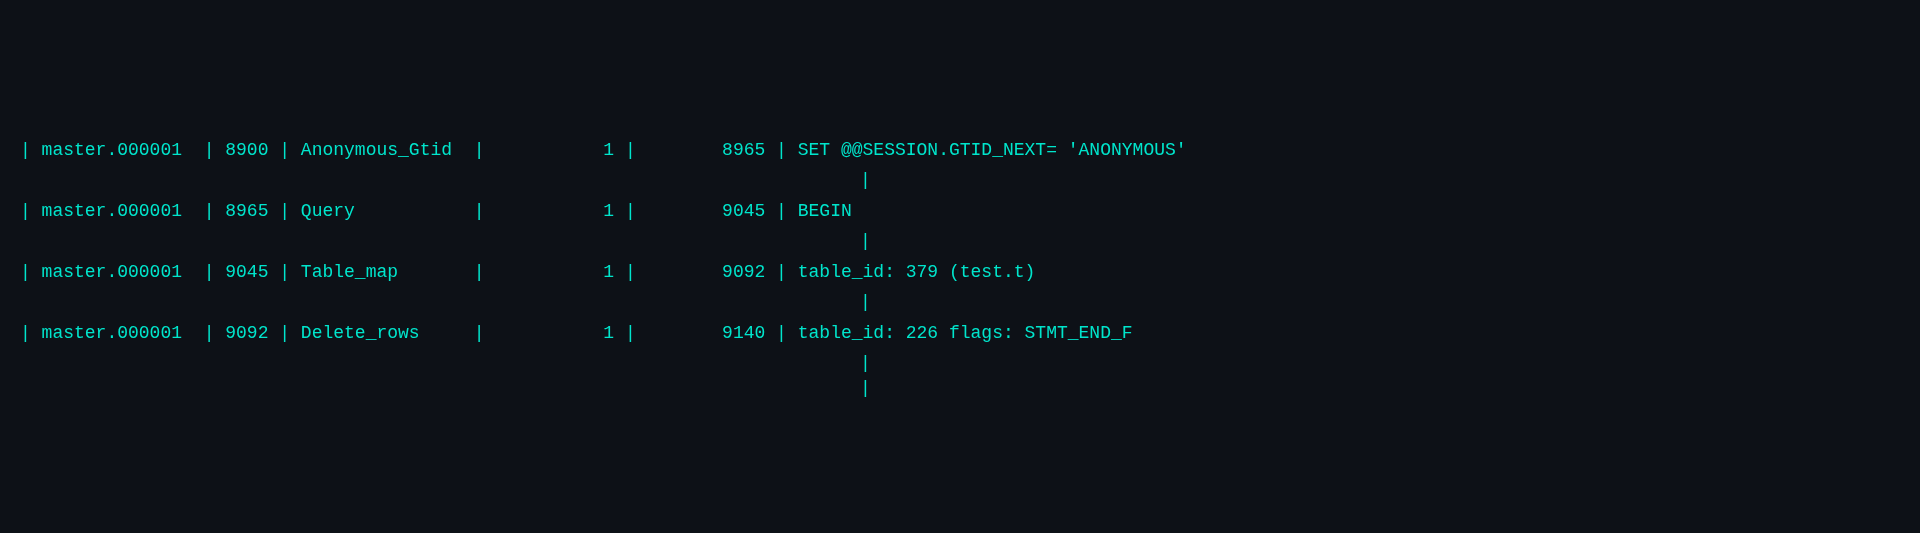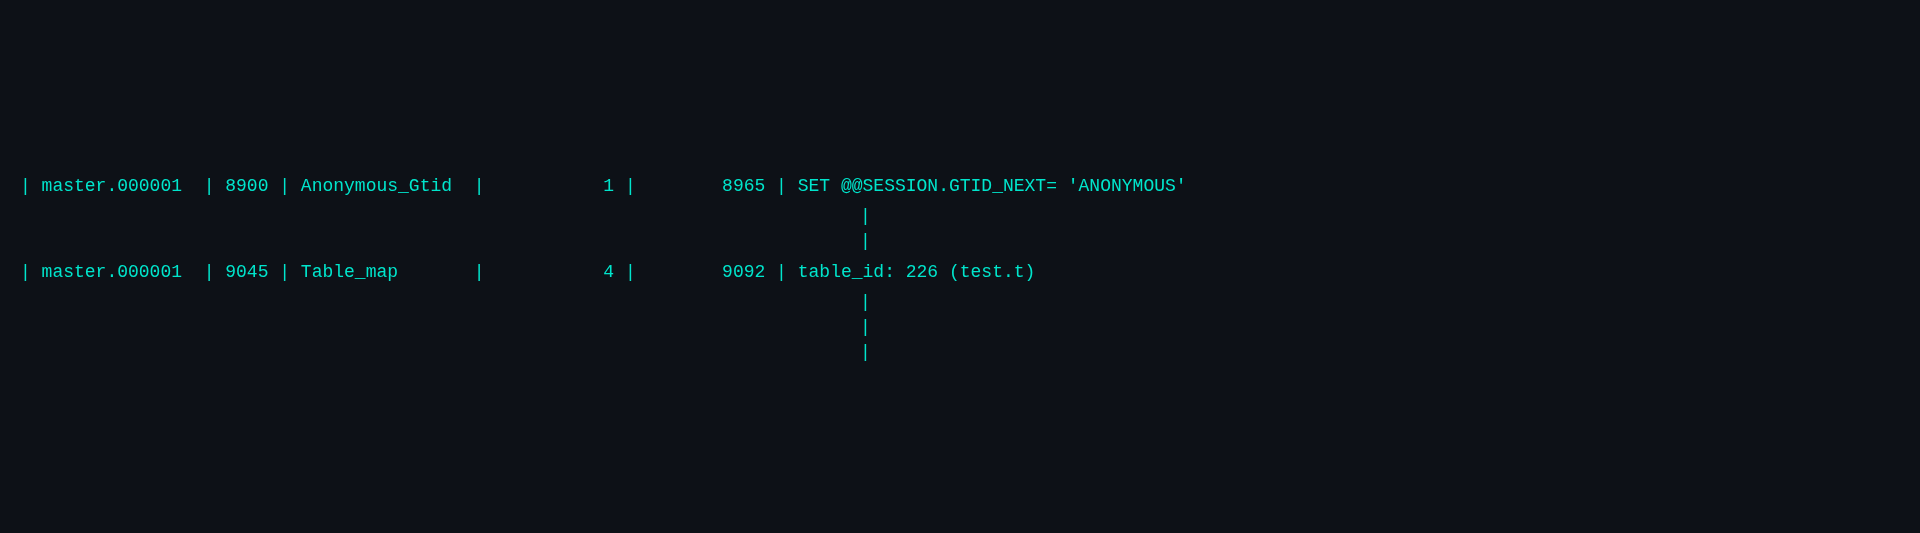--- a/index.html
+++ b/index.html
@@ -45,25 +45,27 @@
   </style>
 </head>
 <body>
 
 <div class="terminal">
 <div class="row-group">
       <div class="data-row">| master.000001  | 8900 | Anonymous_Gtid  |           1 |        8965 | SET @@SESSION.GTID_NEXT= 'ANONYMOUS'</div>
     </div>
     <div class="row-group">
       <div class="connector-line">|</div>
+      <div class="data-row">| master.000001  | 8965 | Query           |           1 |        9045 | BEGIN</div>
     </div>
     <div class="row-group">
       <div class="connector-line">|</div>
-      <div class="data-row">| master.000001  | 9045 | Table_map       |           4 |        9092 | table_id: 226 (test.t)</div>
+      <div class="data-row">| master.000001  | 9045 | Table_map       |           1 |        9092 | table_id: 379 (test.t)</div>
     </div>
     <div class="row-group">
       <div class="connector-line">|</div>
+      <div class="data-row">| master.000001  | 9092 | Delete_rows     |           1 |        9140 | table_id: 226 flags: STMT_END_F</div>
     </div>
     <div class="row-group">
       <div class="connector-line">|</div>
     </div>
     <div class="connector-line">|</div>
   </div>
 
 </body></html>

